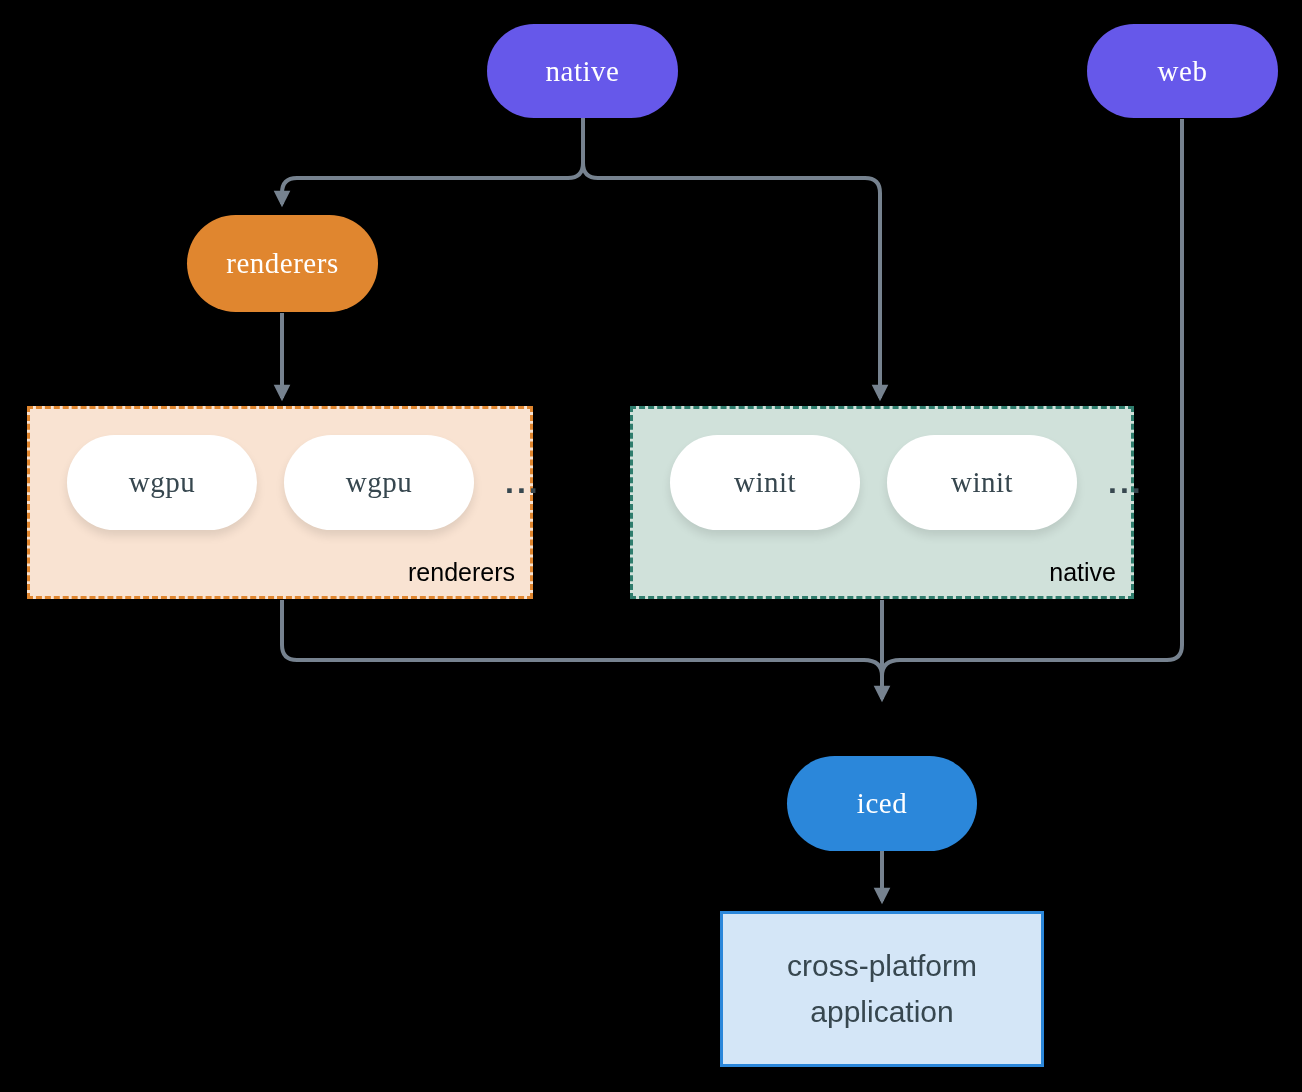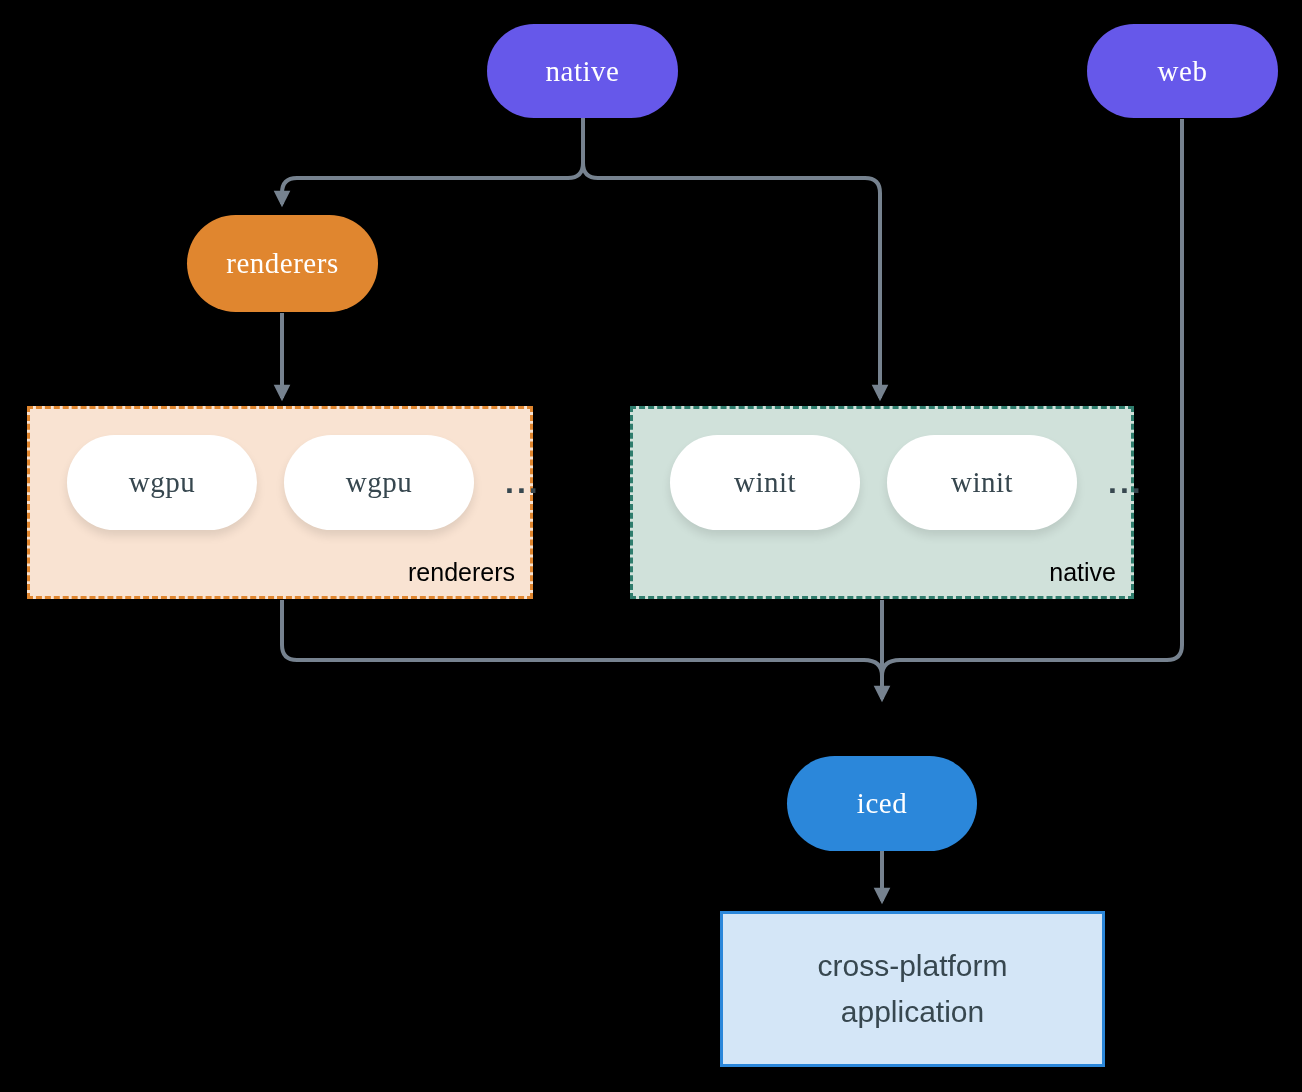--- a/index.html
+++ b/index.html
@@ -82,21 +82,21 @@
     position: absolute;
     right: 15px;
     bottom: 9px;
     font-size: 25px;
     color: #000000;
   }
   .app-box {
     position: absolute;
     left: 720px;
     top: 911px;
-    width: 385px;
+    width: 324px;
     height: 156px;
     box-sizing: border-box;
     background: var(--lightblue-bg, #D4E6F7);
     border: 3px solid var(--blue, #2B87DA);
     display: flex;
     align-items: center;
     justify-content: center;
     text-align: center;
     font-size: 30px;
     line-height: 46px;

